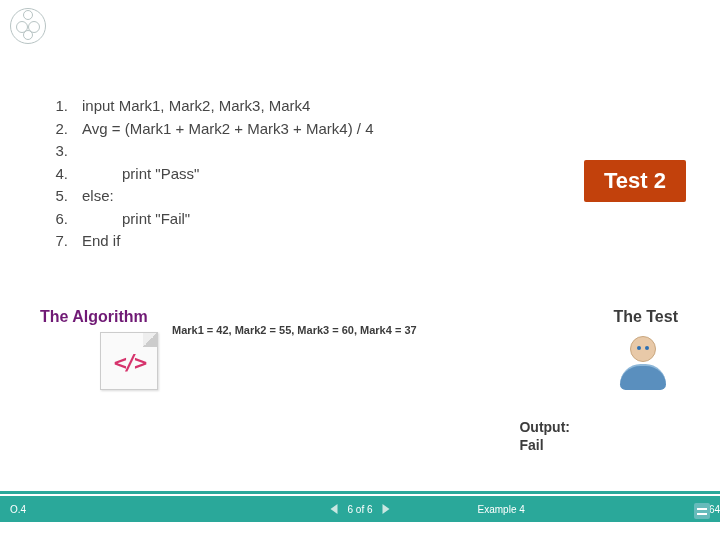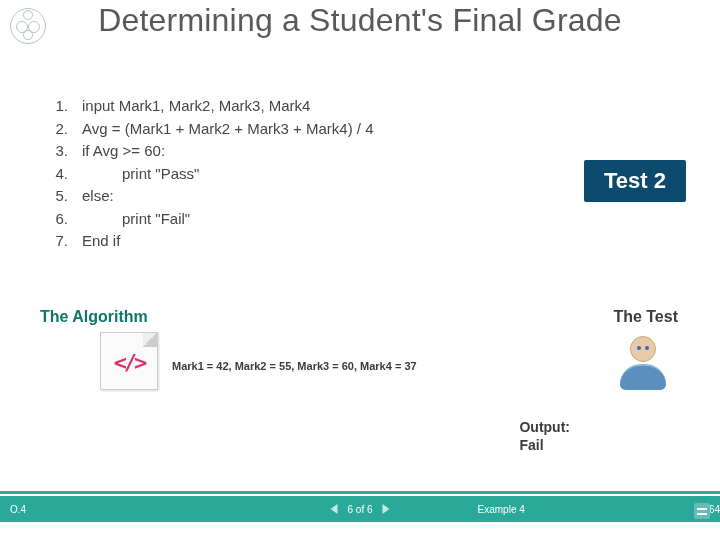--- a/index.html
+++ b/index.html
@@ -27,27 +27,27 @@
   .algo {
     position: absolute; left: 40px; top: 95px; width: 470px;
     font-size: 15px; line-height: 1.5; color: #464646;
   }
   .algo li { list-style: none; display: flex; }
   .algo .num { width: 28px; text-align: right; margin-right: 14px; }
   .algo .indent { padding-left: 40px; }
 
   .test-badge {
     position: absolute; right: 34px; top: 160px;
-    background: #0c4a6e; color: #fff; font-size: 22px; font-weight: 600;
+    background: #c2410c; color: #fff; font-size: 22px; font-weight: 600;
     padding: 8px 20px; border-radius: 2px;
   }
 
   .algo-label {
     position: absolute; left: 40px; top: 308px;
-    font-size: 16px; font-weight: 700; color: #0f766e;
+    font-size: 16px; font-weight: 700; color: #701a75;
   }
   .user-label {
     position: absolute; right: 42px; top: 308px;
     font-size: 16px; font-weight: 700; color: #3c3c3c;
   }
 
   .code-icon {
     position: absolute; left: 100px; top: 332px; width: 58px; height: 58px;
     background: #fafafa; border: 1px solid #ccc; border-radius: 0 0 0 0;
     box-shadow: 1px 1px 2px rgba(0,0,0,0.15);
@@ -56,21 +56,21 @@
     position: absolute; right: 0; top: 0; width: 14px; height: 14px;
     background: linear-gradient(135deg, #eee 50%, #ccc 50%);
   }
   .code-icon .glyph {
     position: absolute; left: 50%; top: 52%; transform: translate(-50%,-50%);
     font-family: monospace; font-weight: 900; font-size: 22px; color: #d6336c;
     letter-spacing: -3px;
   }
 
   .trace {
-    position: absolute; left: 172px; top: 356px; font-size: 11px; font-weight: 700;
+    position: absolute; left: 172px; top: 320px; font-size: 11px; font-weight: 700;
     color: #3c3c3c; line-height: 1.9;
   }
 
   .user-icon {
     position: absolute; right: 52px; top: 336px; width: 50px; height: 56px;
   }
   .user-icon .head {
     width: 26px; height: 26px; background: #e8c9a8; border-radius: 50%;
     margin: 0 auto; position: relative; border: 1px solid #c9a77f;
   }
@@ -128,35 +128,33 @@
   }
 </style>
 </head>
 <body>
 
 <div class="deco-circle"></div>
 <div class="deco-dot"></div>
 <div class="deco-dot2"></div>
 
 <div class="title-block">
-  <div class="title-line1">Determining a Student's Final Grade</div>
 </div>
 
 <ol class="algo">
   <li>
       <span class="num">1.</span>
       <span>input Mark1, Mark2, Mark3, Mark4</span>
     </li>
   <li>
       <span class="num">2.</span>
       <span>Avg = (Mark1 + Mark2 + Mark3 + Mark4) / 4</span>
     </li>
   <li>
       <span class="num">3.</span>
-      <span>if Avg &gt;= 60:</span>
     </li>
   <li>
       <span class="num">4.</span>
       <span class="indent">print "Pass"</span>
     </li>
   <li>
       <span class="num">5.</span>
       <span>else:</span>
     </li>
   <li>

